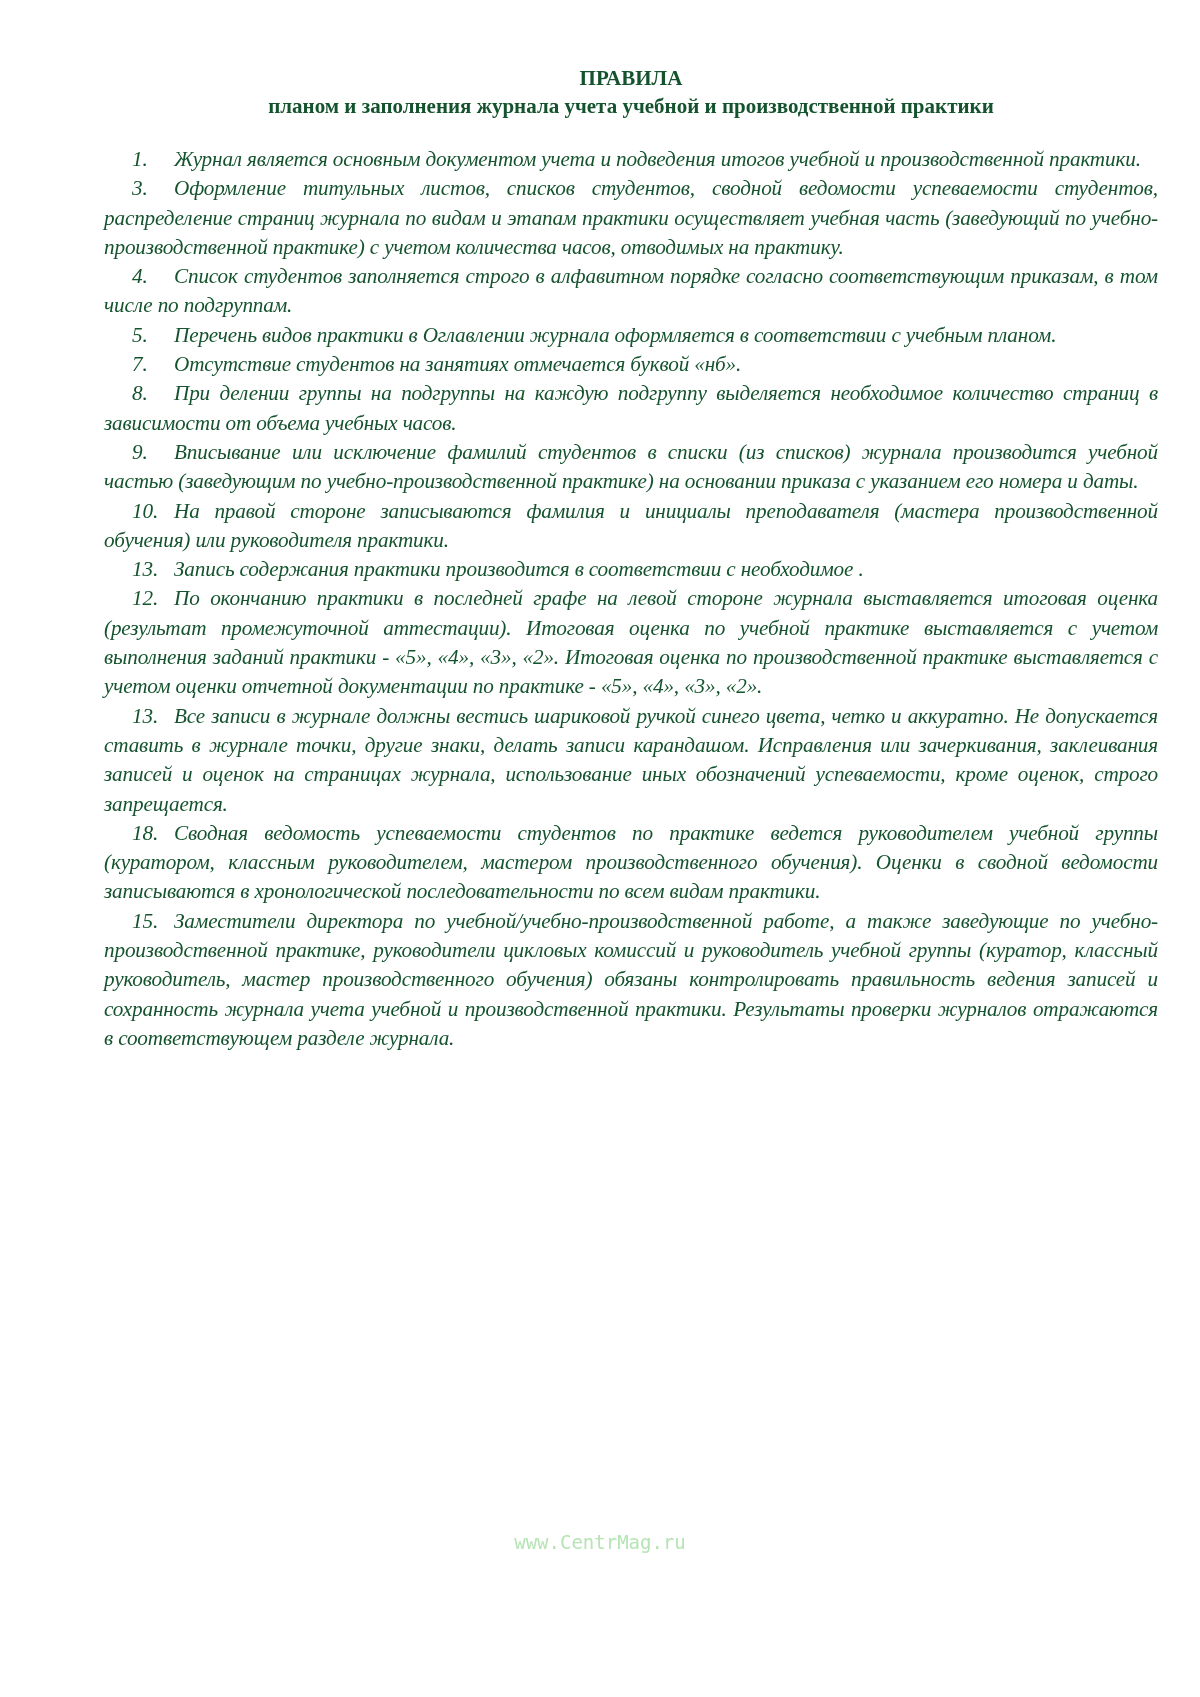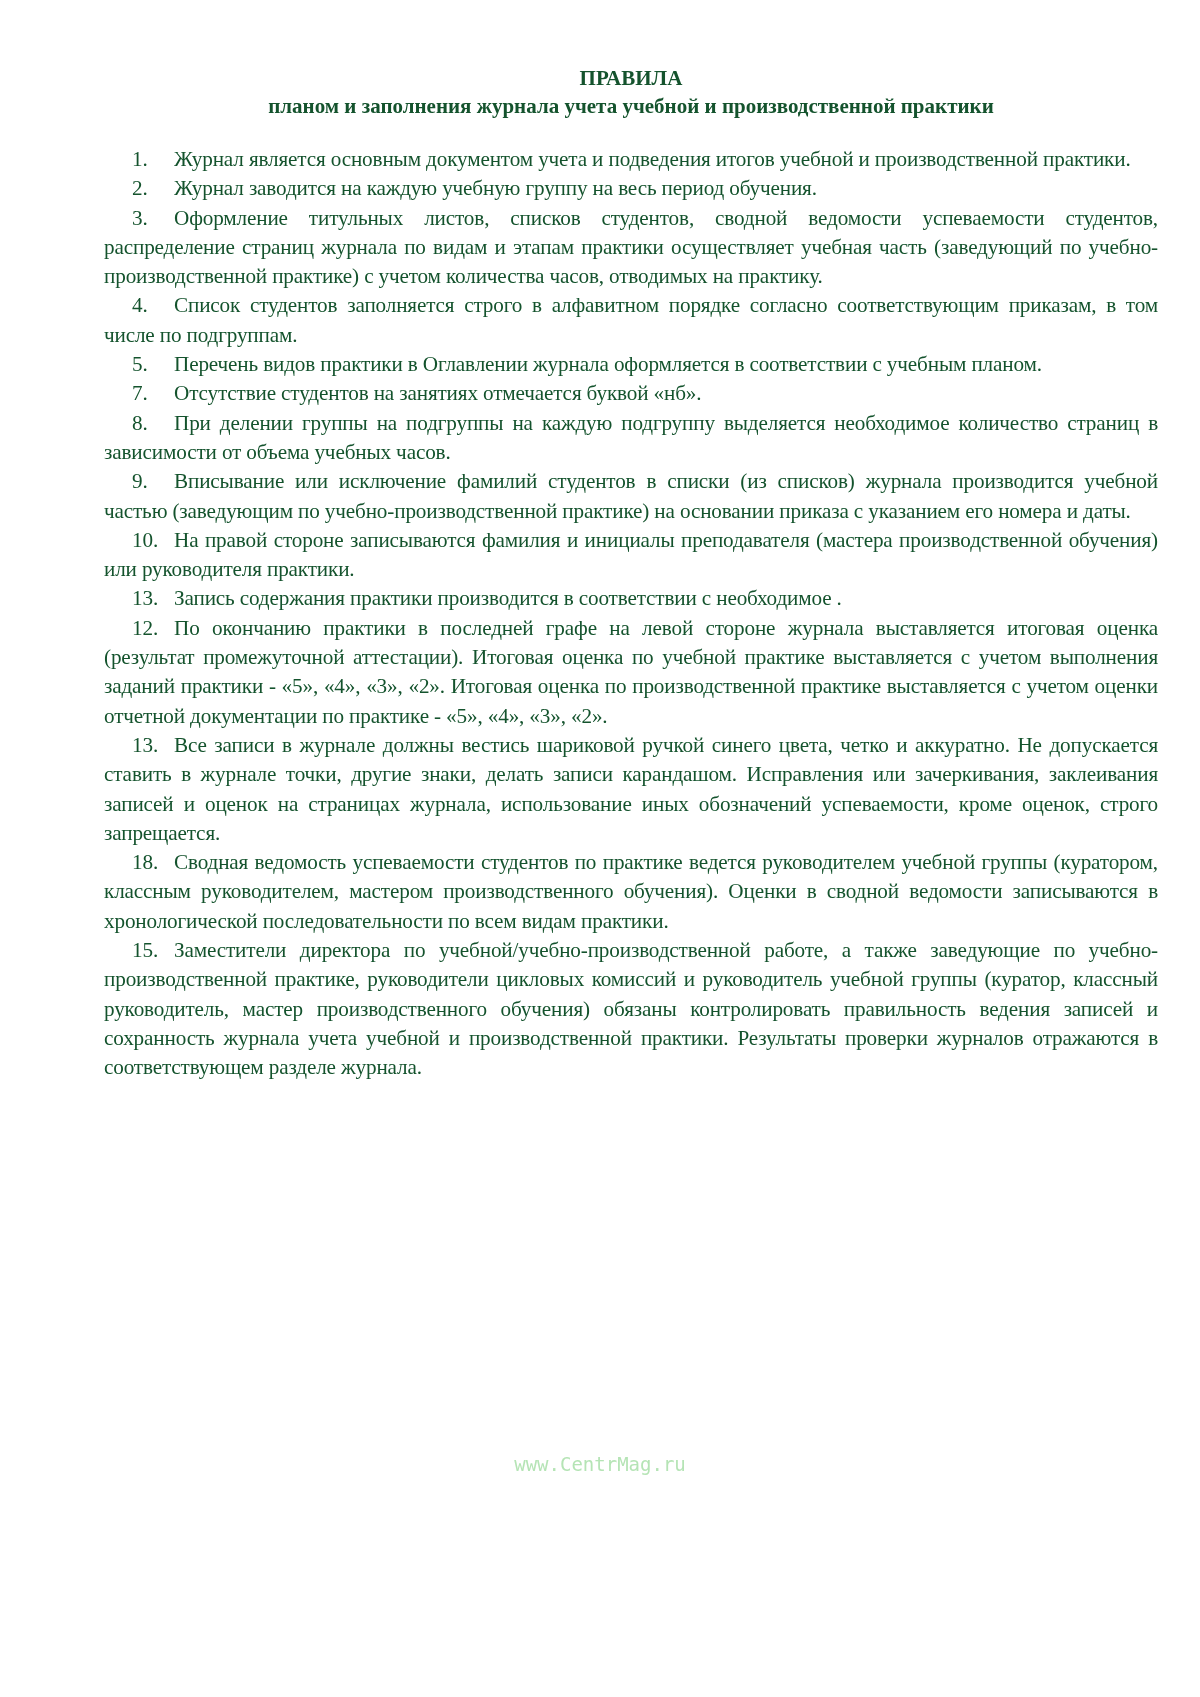--- a/index.html
+++ b/index.html
@@ -17,37 +17,37 @@
     font-size: 21px; line-height: 28px;
   }
   .subtitle {
     text-align: center; font-weight: bold; margin: 0 0 25px 0;
     font-size: 21px; line-height: 28px;
   }
   .rules { margin: 0; padding: 0; list-style: none; }
   .rule {
     margin: 0; text-align: justify; text-indent: 28px;
     letter-spacing: -0.15px;
+    font-style: italic;
   }
   .rule .num { display: inline-block; min-width: 42px; text-indent: 0; }
   .watermark {
-    position: absolute; left: 0; width: 1200px; top: 1453px;
+    position: absolute; left: 0; width: 1200px; top: 1531px;
     text-align: center; color: #b5e4b5;
     font-family: "DejaVu Sans Mono", monospace; font-size: 19px;
   }
 </style>
 </head>
 <body>
 
 <div class="page">
   <h1 class="title">ПРАВИЛА</h1>
   <h2 class="subtitle">планом и заполнения журнала учета учебной и производственной практики</h2>
   <ol class="rules">
     <li class="rule"><span class="num">1.</span><span>Журнал является основным документом учета и подведения итогов учебной и производственной практики.</span></li>
-    <li class="rule"><span class="num">2.</span><span>Журнал заводится на каждую учебную группу на весь период обучения.</span></li>
     <li class="rule"><span class="num">3.</span><span>Оформление титульных листов, списков студентов, сводной ведомости успеваемости студентов, распределение страниц журнала по видам и этапам практики осуществляет учебная часть (заведующий по учебно-производственной практике) с учетом количества часов, отводимых на практику.</span></li>
     <li class="rule"><span class="num">4.</span><span>Список студентов заполняется строго в алфавитном порядке согласно соответствующим приказам, в том числе по подгруппам.</span></li>
     <li class="rule"><span class="num">5.</span><span>Перечень видов практики в Оглавлении журнала оформляется в соответствии с учебным планом.</span></li>
     <li class="rule"><span class="num">7.</span><span>Отсутствие студентов на занятиях отмечается буквой «нб».</span></li>
     <li class="rule"><span class="num">8.</span><span>При делении группы на подгруппы на каждую подгруппу выделяется необходимое количество страниц в зависимости от объема учебных часов.</span></li>
     <li class="rule"><span class="num">9.</span><span>Вписывание или исключение фамилий студентов в списки (из списков) журнала производится учебной частью (заведующим по учебно-производственной практике) на основании приказа с указанием его номера и даты.</span></li>
     <li class="rule"><span class="num">10.</span><span>На правой стороне записываются фамилия и инициалы преподавателя (мастера производственной обучения) или руководителя практики.</span></li>
     <li class="rule"><span class="num">13.</span><span>Запись содержания практики производится в соответствии с необходимое .</span></li>
     <li class="rule"><span class="num">12.</span><span>По окончанию практики в последней графе на левой стороне журнала выставляется итоговая оценка (результат промежуточной аттестации). Итоговая оценка по учебной практике выставляется с учетом выполнения заданий практики - «5», «4», «3», «2». Итоговая оценка по производственной практике выставляется с учетом оценки отчетной документации по практике - «5», «4», «3», «2».</span></li>
     <li class="rule"><span class="num">13.</span><span>Все записи в журнале должны вестись шариковой ручкой синего цвета, четко и аккуратно. Не допускается ставить в журнале точки, другие знаки, делать записи карандашом. Исправления или зачеркивания, заклеивания записей и оценок на страницах журнала, использование иных обозначений успеваемости, кроме оценок, строго запрещается.</span></li>

